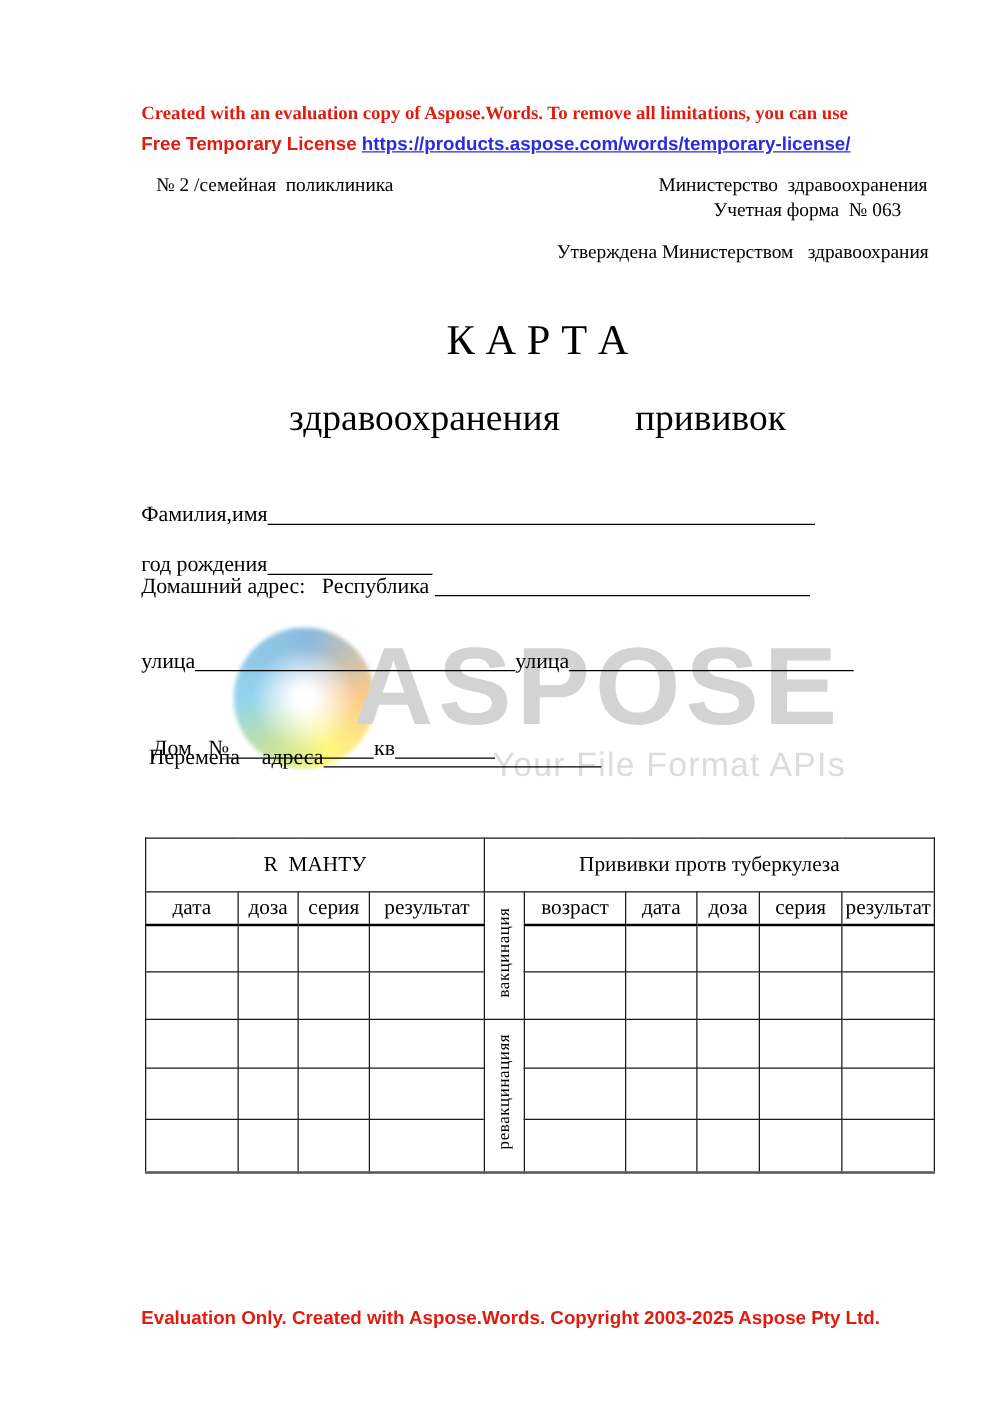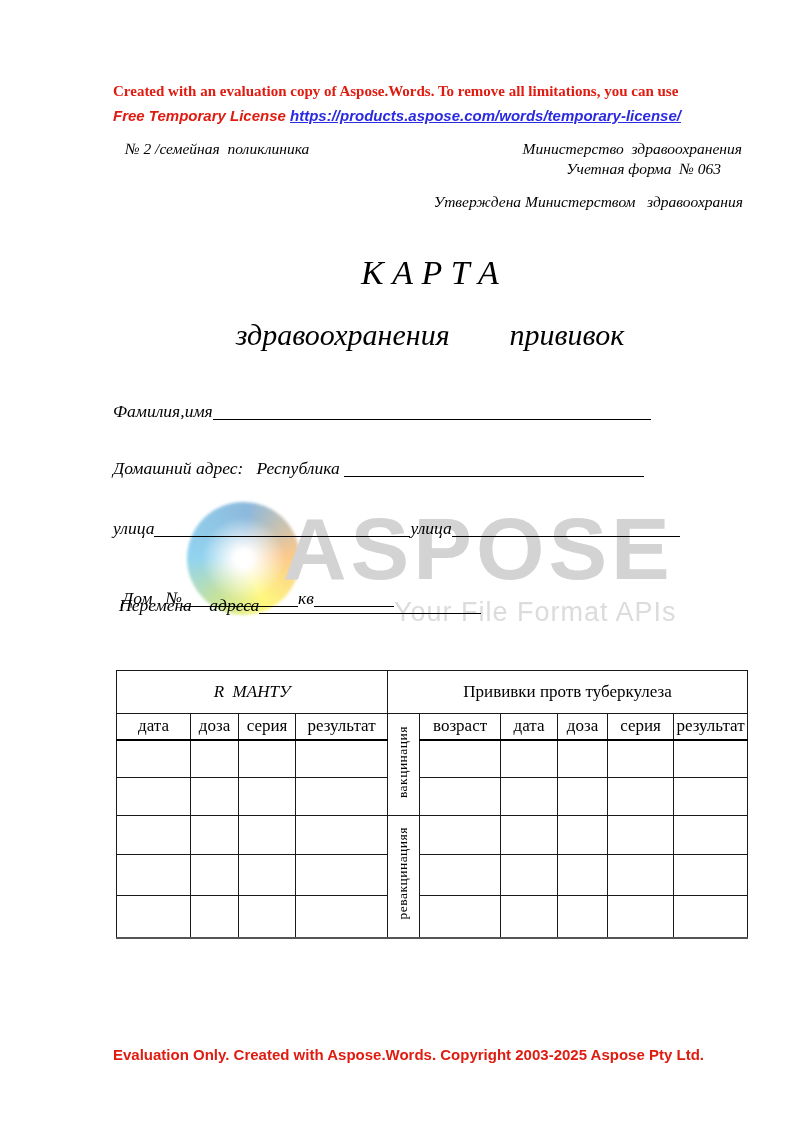--- a/index.html
+++ b/index.html
@@ -1,19 +1,19 @@
 <!DOCTYPE html>
 <html><head>
 <meta charset="utf-8">
 <style>
   html,body { margin:0; padding:0; background:#fff; }
   .page { position:relative; width:800px; height:1130px; background:#ffffff; overflow:hidden;
           font-family:"Liberation Serif", serif; color:#000; }
   .abs { position:absolute; }
-  .pre { white-space:pre;font-style:italic; }
+  .pre { white-space:pre; }
 
   
   .eval { font-family:"Liberation Sans", sans-serif; font-weight:bold; font-size:15px; color:#e01b10; }
   .eval-l1 { left:113px; top:83px;font-family:Liberation Serif, serif; }
   .eval-l2 { left:113px; top:107px; }
   .eval-link { color:#2a2ae0; text-decoration:underline; font-family:"Liberation Sans", sans-serif; font-weight:bold; font-size:15px; cursor:pointer; }
 
   
   .hdr { font-size:15.5px; }
   .clinic   { left:125px; top:140px; }
@@ -75,20 +75,23 @@
 
   <div class="abs title-band title1 pre">К А Р Т А</div>
   <div class="abs title-band title2 pre">здравоохранения        прививок</div>
 
   <div class="abs wm-logo"></div>
   <div class="abs wm-brand">ASPOSE</div>
   <div class="abs wm-tag">Your File Format APIs</div>
 
   <div class="frow f-name">
     <span class="pre">Фамилия,имя</span><span class="ul" style="width:438px"></span>
+  </div>
+  <div class="frow f-birth">
+    <span class="pre">год рождения</span><span class="ul" style="width:132px"></span>
   </div>
   <div class="frow f-addr">
     <span class="pre">Домашний адрес:   Республика </span><span class="ul" style="width:300px"></span>
   </div>
   <div class="frow f-city">
     <span class="pre">улица</span><span class="ul" style="width:256px"></span><span class="pre">улица</span><span class="ul" style="width:228px"></span>
   </div>
   <div class="frow f-house">
     <span class="pre">Дом   №</span><span class="ul" style="width:116px"></span><span class="pre">кв</span><span class="ul" style="width:80px"></span>
   </div>

